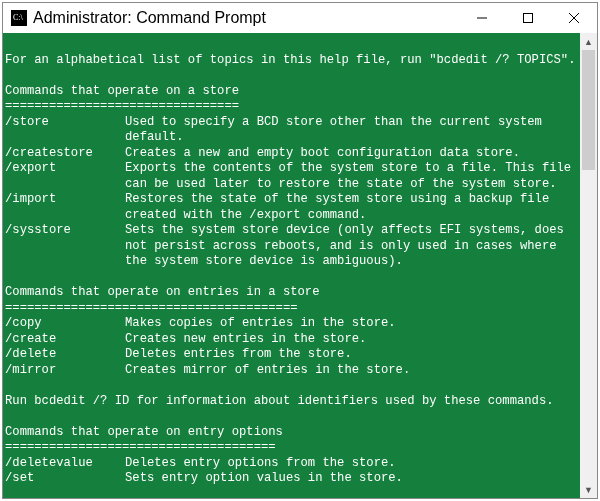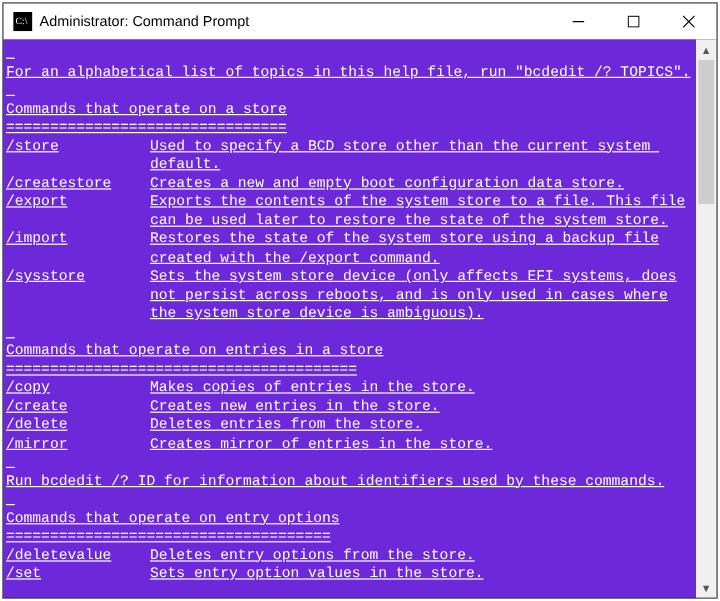--- a/index.html
+++ b/index.html
@@ -27,21 +27,21 @@
     align-items: center;
     flex-shrink: 0;
     color: #000;
   }
   .titlebar-icon {
     width: 16px; height: 16px;
     margin: 0 6px 0 8px;
     display: flex; align-items: center; justify-content: center;
   }
   .titlebar-title {
-    font-size: 12px;
+    font-size: 16px;
     flex: 1;
     white-space: nowrap;
   }
   .titlebar-buttons {
     display: flex;
     align-items: stretch;
     height: 100%;
   }
   .tb-btn {
     width: 46px;
@@ -52,29 +52,28 @@
     color: #000;
   }
   .tb-btn svg { display:block; }
   .content-wrap {
     flex: 1;
     display: flex;
     min-height: 0;
   }
   .terminal {
     flex: 1;
-    background: #6d28d9;
+    background: #15803d;
     color: #fff;
     font-family: Consolas, "Courier New", monospace;
     font-size: 12.2px;
     line-height: 15.5px;
     padding: 4px 4px 4px 2px;
     white-space: pre;
     overflow: hidden;
-    text-decoration: underline;
   }
   .scrollbar {
     width: 17px;
     background: #f0f0f0;
     position: relative;
     display: flex;
     flex-direction: column;
   }
   .sb-arrow {
     height: 17px;

